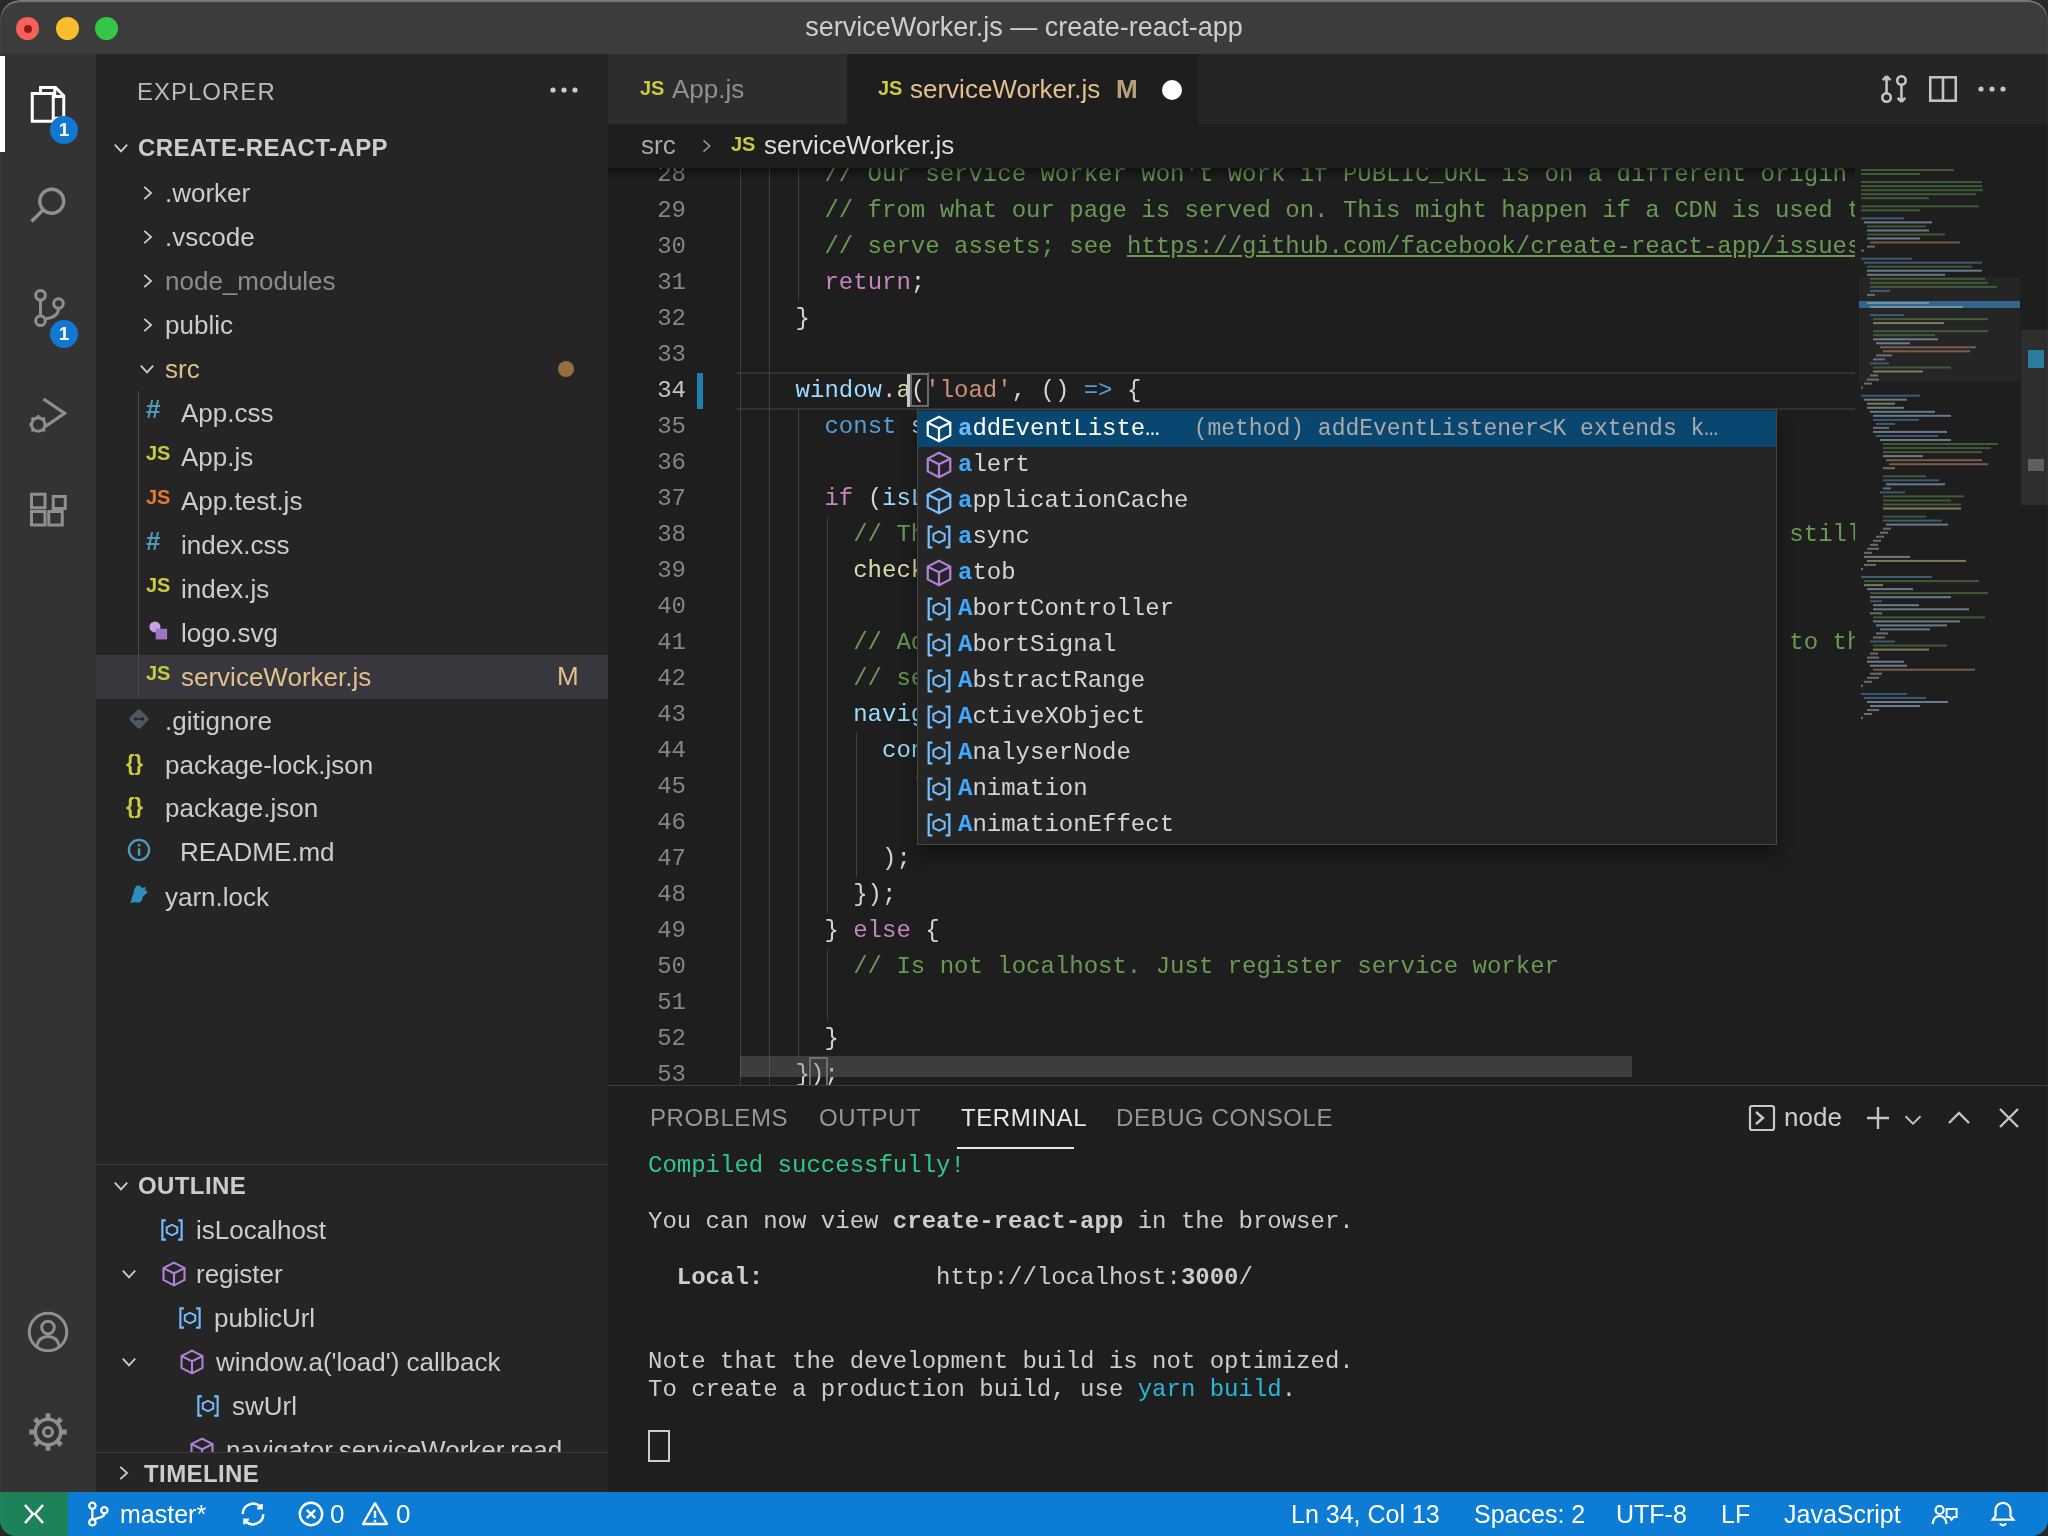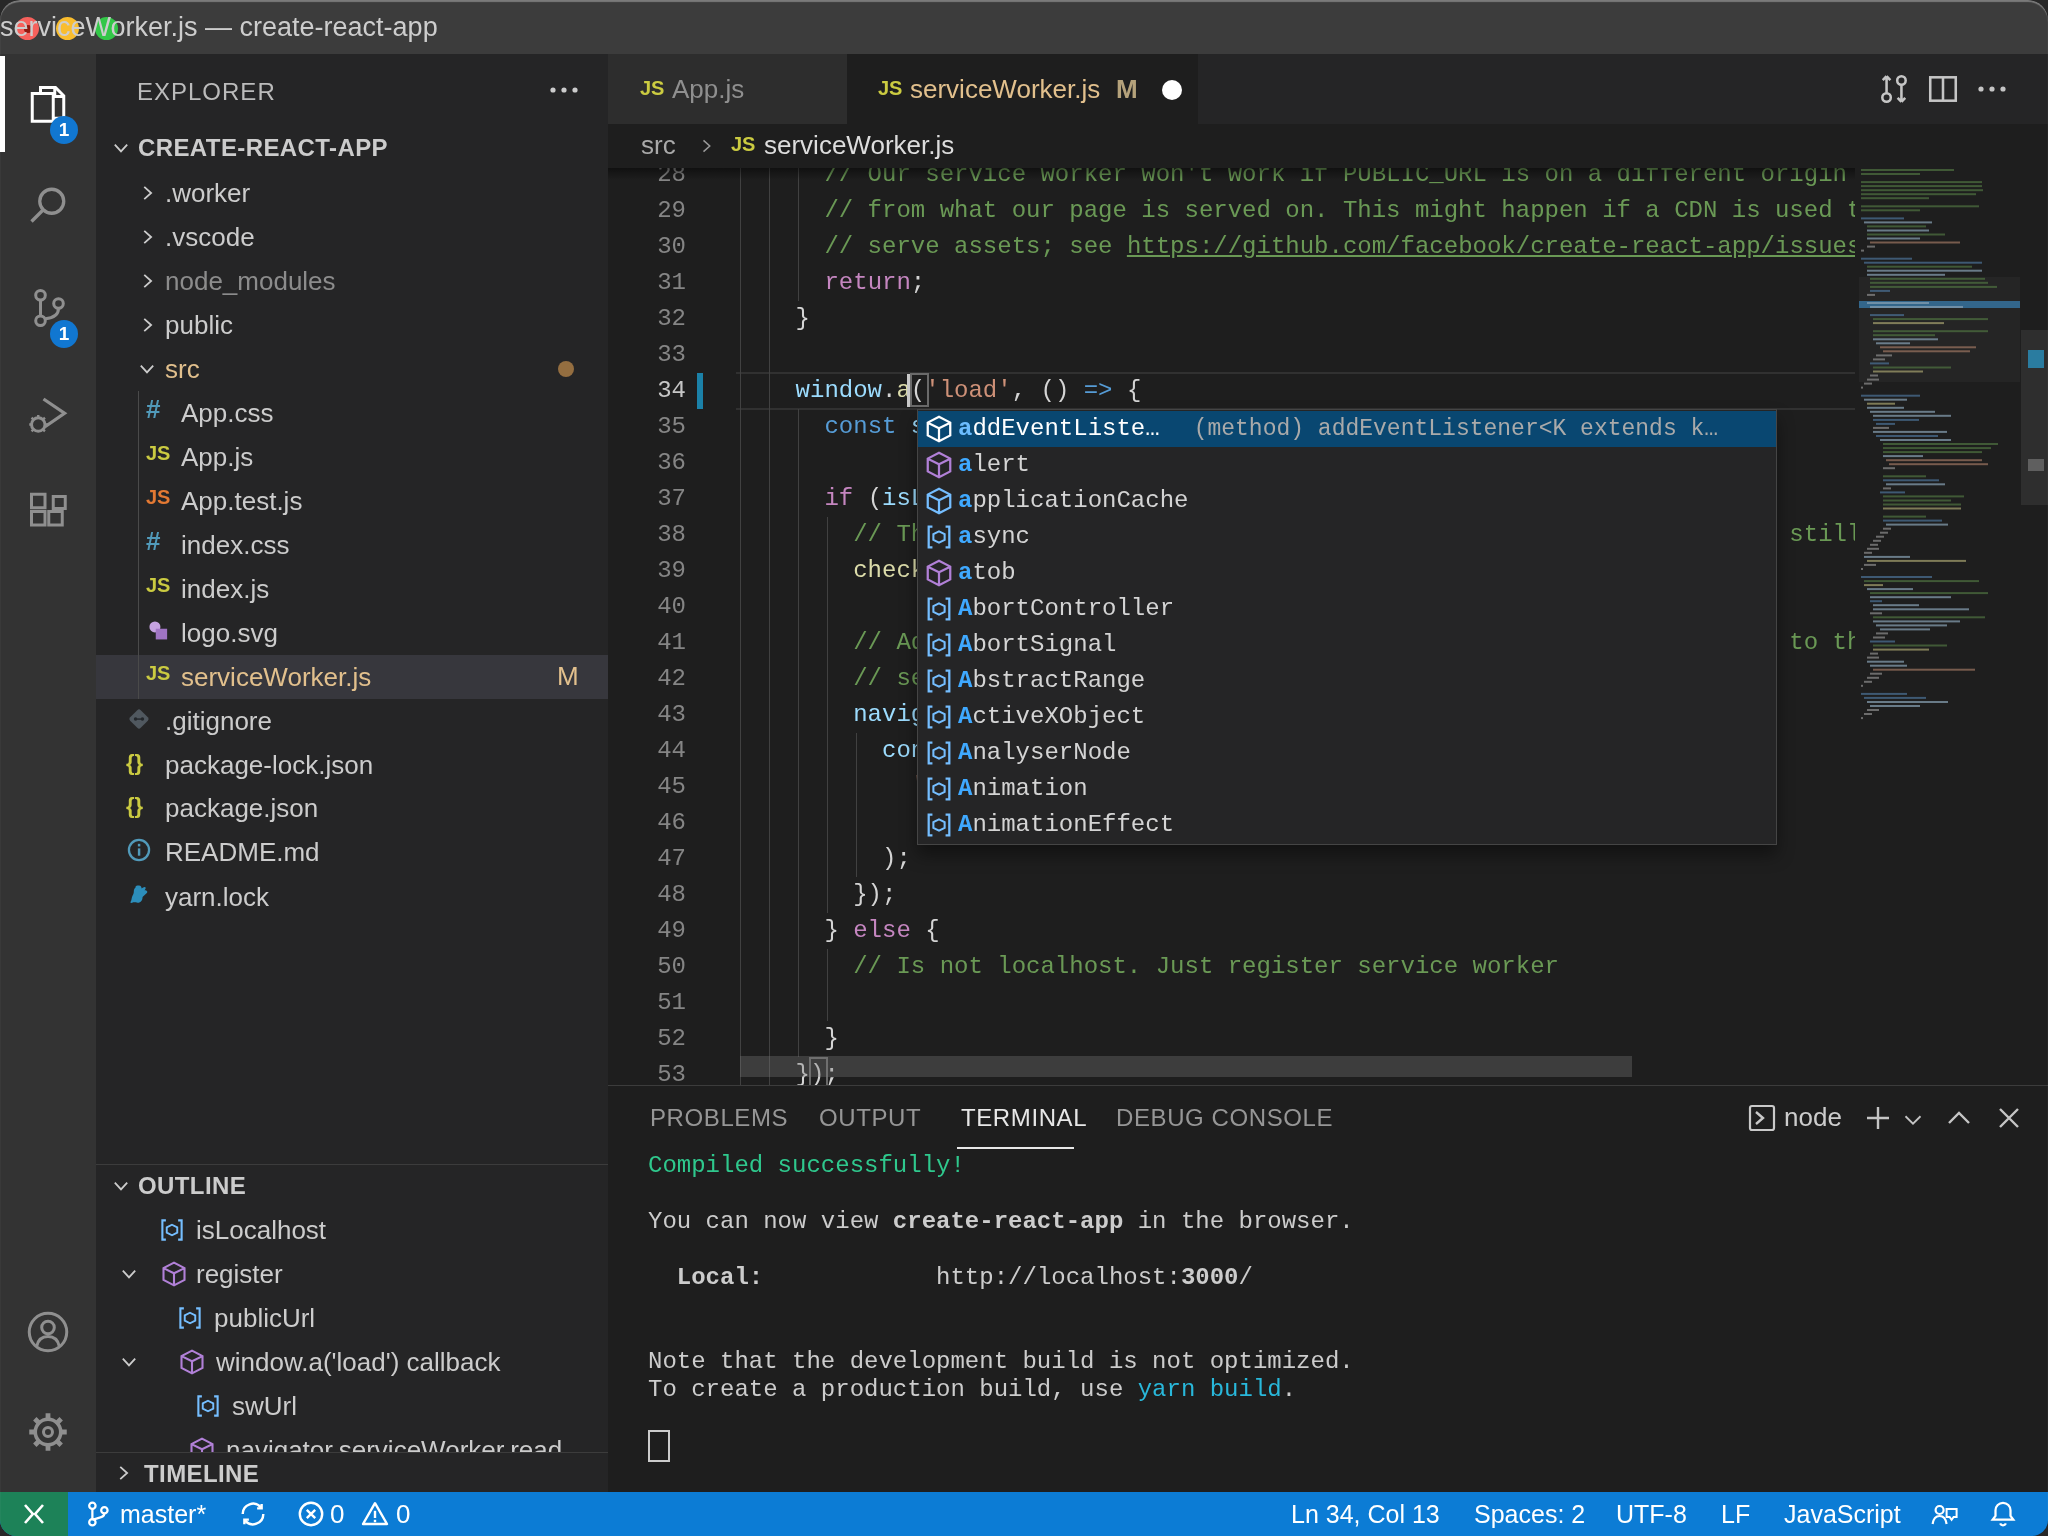--- a/index.html
+++ b/index.html
@@ -1,19 +1,19 @@
 <!DOCTYPE html>
 <html><head><meta charset="utf-8"><style>
 *{margin:0;padding:0;box-sizing:border-box}
 html,body{width:2048px;height:1536px;background:#282828;overflow:hidden}
 body{font-family:"Liberation Sans",sans-serif;-webkit-font-smoothing:antialiased}
 .abs{position:absolute}
 #win{position:absolute;left:0;top:0;width:2048px;height:1536px;border-radius:20px 20px 16px 16px;overflow:hidden;background:#1e1e1e}
 #titlebar{position:absolute;left:0;top:0;width:2048px;height:54px;background:#3c3c3c}
-#title{position:absolute;left:0;top:12px;width:2048px;color:#cdcdcd;font-size:27px}
+#title{position:absolute;left:0;top:12px;width:2048px;text-align:center;color:#cdcdcd;font-size:27px}
 #activity{position:absolute;left:0;top:54px;width:96px;height:1438px;background:#333333}
 #sidebar{position:absolute;left:96px;top:54px;width:512px;height:1438px;background:#252526}
 #tabbar{position:absolute;left:608px;top:54px;width:1440px;height:70px;background:#252526}
 #breadcrumb{position:absolute;left:608px;top:124px;width:1440px;height:44px;background:#1e1e1e;color:#a9a9a9;font-size:26px}
 #editor{position:absolute;left:608px;top:168px;width:1247px;height:917px;background:#1e1e1e;overflow:hidden}
 .lnum{position:absolute;left:0;width:78px;text-align:right;font-family:"Liberation Mono",monospace;font-size:24px;line-height:36px;height:36px}
 .cl{position:absolute;left:130px;font-family:"Liberation Mono",monospace;font-size:24px;line-height:36px;height:36px;white-space:pre}
 .ig{position:absolute;width:1px;background:#414141}
 #suggest{position:absolute;left:309px;top:241px;width:860px;height:436px;background:#252526;border:1px solid #454545;box-shadow:0 10px 16px rgba(0,0,0,.4)}
 .srow{position:absolute;left:0;width:858px;height:36px;font-family:"Liberation Mono",monospace;font-size:24px;line-height:36px;white-space:pre}
@@ -141,21 +141,21 @@
 <div class="trow" style="left:69px;top:645px;color:#cccccc">.gitignore</div>
 <span class="abs" style="left:30px;top:696px;color:#cbcb41;font-size:22px;font-weight:700">{}</span>
 <div class="trow" style="left:69px;top:689px;color:#cccccc">package-lock.json</div>
 <span class="abs" style="left:30px;top:739px;color:#cbcb41;font-size:22px;font-weight:700">{}</span>
 <div class="trow" style="left:69px;top:732px;color:#cccccc">package.json</div>
 <svg class="abs" style="left:30px;top:783px" width="26" height="26" viewBox="0 0 16 16">
         <circle cx="8" cy="8" r="6.2" fill="none" stroke="#519aba" stroke-width="1.4"></circle>
         <rect x="7.3" y="7" width="1.5" height="4.5" fill="#519aba"></rect>
         <rect x="7.3" y="4.2" width="1.5" height="1.6" fill="#519aba"></rect>
       </svg>
-<div class="trow" style="left:69px;top:776px;color:#cccccc">README.md</div>
+<div class="trow" style="left:84px;top:776px;color:#cccccc">README.md</div>
 <svg class="abs" style="left:30px;top:828px" width="26" height="26" viewBox="0 0 16 16">
         <path d="M8 2.2 c1.2 0 1.6 1 1.6 1.8 0 0 2-1.4 2.4-.6 .4.8-.6 1.6-.6 1.6 1.8 0 2 1.2 1.4 1.8 l-2.6 2.4 c0 1.8-1 3.6-3 3.6 -1.4 0-2-.6-3.4 0 -.8.3-1.4-.2-.8-1 .5-.7.4-2.2 1-3.4 .5-1 .8-1.4 .8-2.6 0-1 .4-1.8 1-2.2 0-.8.4-1.4 1.2-1.4 Z" fill="#2c8ebb"></path>
       </svg>
 <div class="trow" style="left:69px;top:821px;color:#cccccc">yarn.lock</div>
 <div class="abs" style="left:42px;top:337px;width:1px;height:308px;background:#4a4a4a"></div>
 <div class="abs" style="left:0;top:1110px;width:512px;height:1px;background:#3c3c3c"></div>
 <svg class="abs" style="left:14px;top:1121px" width="22" height="22" viewBox="0 0 16 16">
         <path d="M3.5 5.5 L8 10.5 L12.5 5.5" fill="none" stroke="#cccccc" stroke-width="1.3"></path>
       </svg>
 <div class="hdr" style="left:42px;top:1118px">OUTLINE</div>

